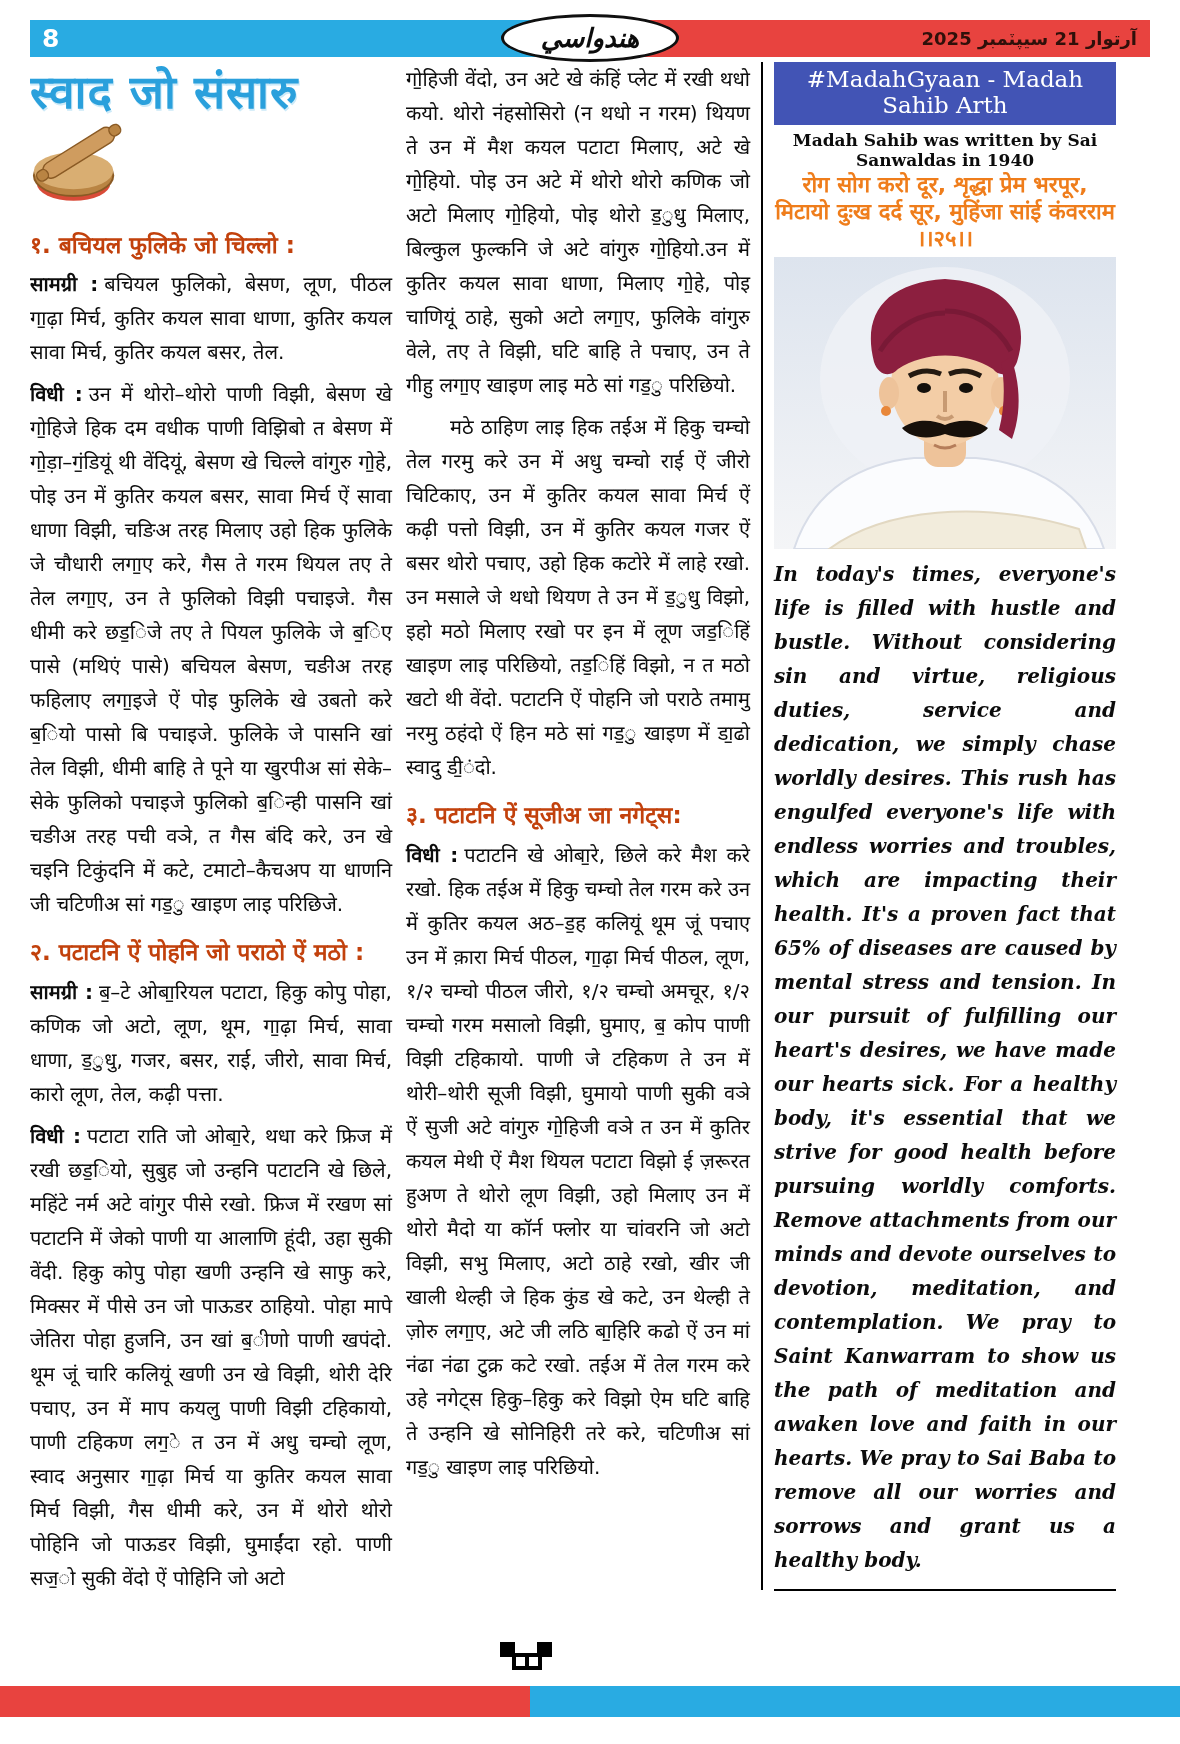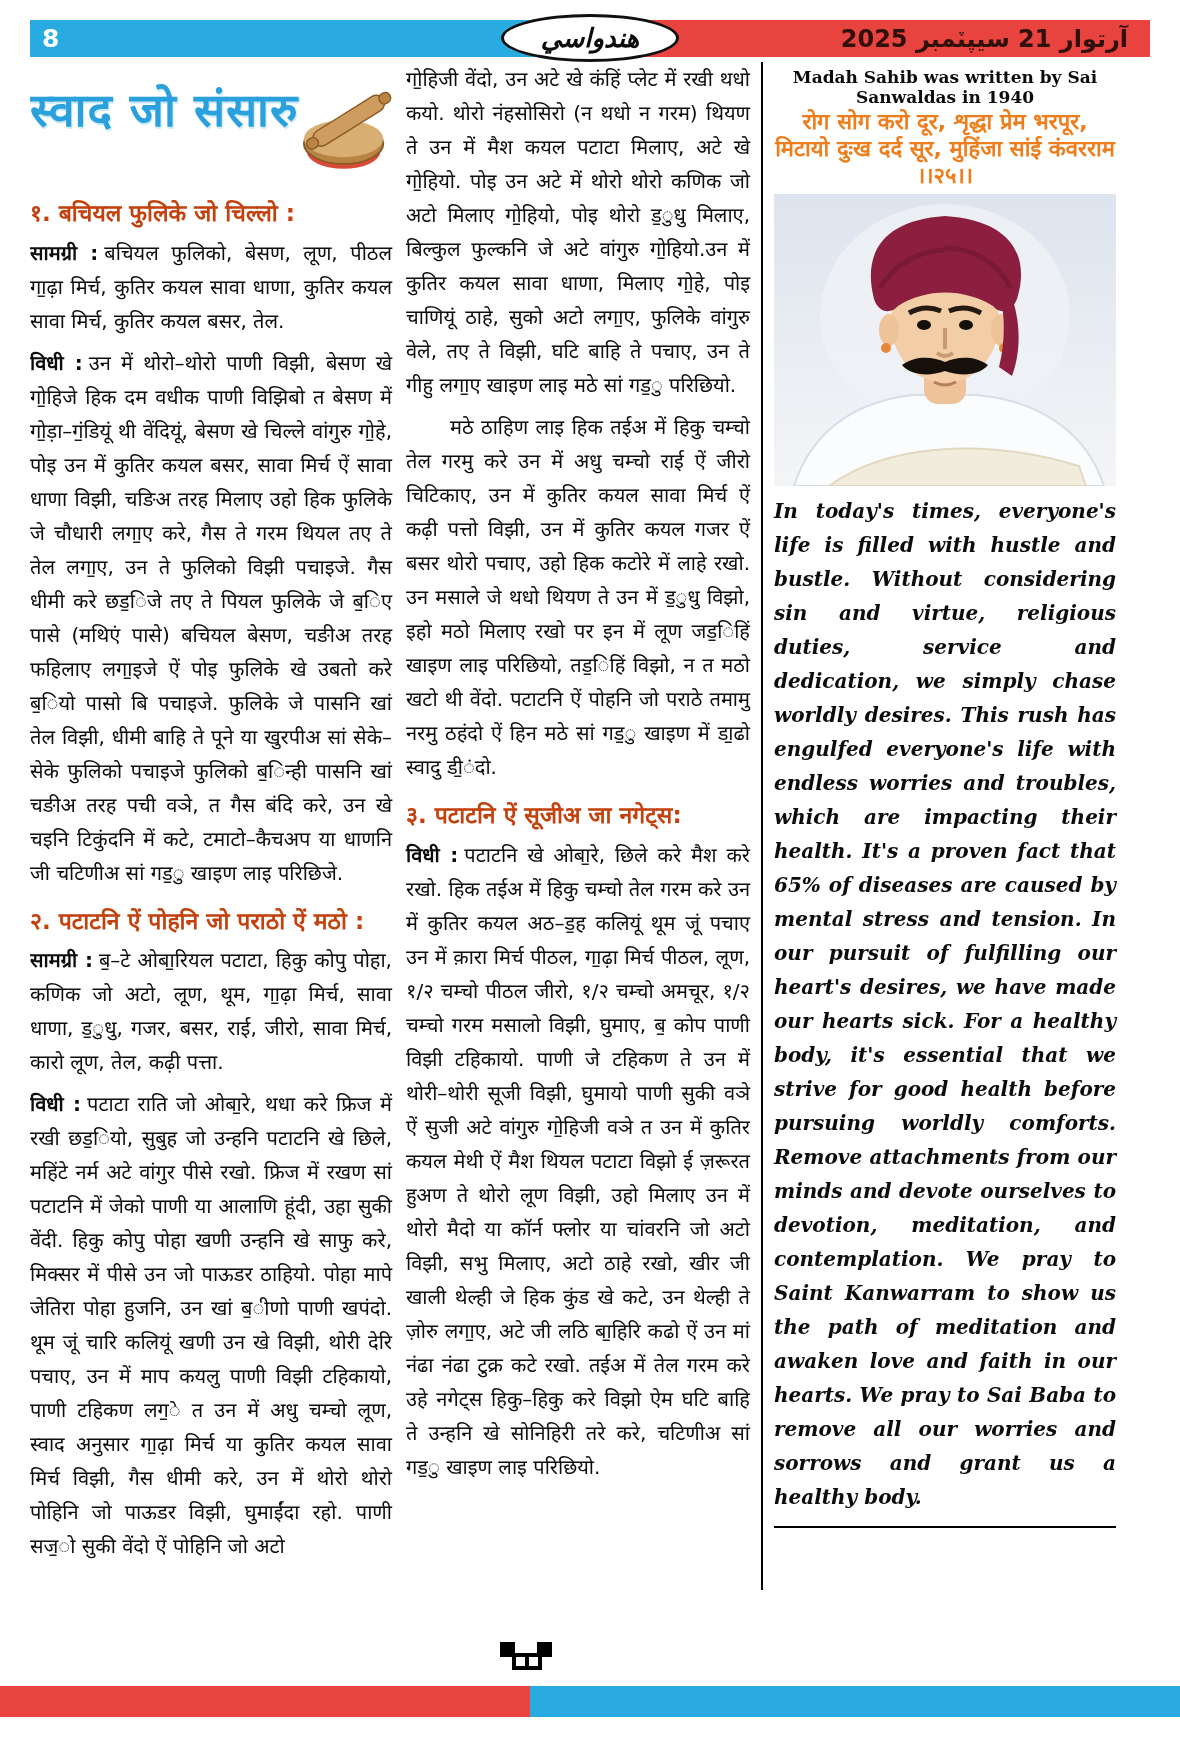--- a/index.html
+++ b/index.html
@@ -4,41 +4,41 @@
 <style>
   html,body{margin:0;padding:0;background:#fff;}
   .page{position:relative;width:1180px;height:1744px;background:#fff;overflow:hidden;
         font-family:"DejaVu Sans",sans-serif;color:#0c0c0c;}
 
   
   .topbar{position:absolute;top:20px;left:30px;width:1120px;height:37px;display:flex;}
   .topbar-left{flex:1;background:#29abe2;display:flex;align-items:center;}
   .page-num{color:#fff;font-size:25px;font-weight:bold;padding-left:12px;}
   .topbar-right{flex:1;background:#e8433f;display:flex;align-items:center;justify-content:flex-end;}
-  .date-ar{direction:rtl;color:#30100a;font-weight:bold;font-size:24px;padding-right:22px;}
+  .date-ar{direction:rtl;color:#30100a;font-weight:bold;font-size:18px;padding-right:13px;}
   .masthead-oval{position:absolute;left:50%;top:-6px;transform:translateX(-50%);
       width:178px;height:48px;background:#fff;border:3px solid #101010;border-radius:50%;
       display:flex;align-items:center;justify-content:center;box-sizing:border-box;}
   .masthead-text{font-size:26px;font-weight:bold;direction:rtl;font-style:italic;}
 
   
   .content{position:absolute;top:62px;left:30px;width:1120px;height:1532px;display:flex;overflow:hidden;}
   .col1{width:362px;}
   .gutter{width:14px;}
   .col2{width:344px;}
   .vdivider{width:2px;background:#000;margin:0 11px;height:1528px;}
   .col3{width:342px;}
 
   .col p{font-size:20px;line-height:34px;text-align:justify;margin:0 0 8px;}
   .col p b{margin-right:6px;}
   .indent{text-indent:44px;}
   .rhead{color:#c2410c;font-size:23px;font-weight:bold;margin:18px 0 8px;line-height:1.2;}
 
   
-  .swad-head{display:flex;align-items:flex-start;margin-top:24px;}
+  .swad-head{display:flex;align-items:flex-start;margin-top:6px;flex-direction:column;}
   .swad-title{flex:1;color:#2aa0dc;font-size:46px;font-weight:bold;line-height:1.08;
       letter-spacing:1px;text-shadow:1px 2px 0 #cdeaf8;}
   .swad-author{width:265px;text-align:center;font-size:24px;font-weight:bold;margin:8px 0 6px;}
 
   
   .madah-header{background:#4254b5;color:#fff;font-family:"DejaVu Serif",serif;
       font-size:23px;text-align:center;padding:4px 0 7px;}
   .madah-sub{font-weight:bold;text-align:center;font-size:17px;margin:5px 0 1px;font-family:"DejaVu Serif",serif;}
   .verse{color:#ef7d1b;font-weight:bold;text-align:center;font-size:22px;line-height:27px;margin-bottom:5px;}
   .photo{margin:1px 0 8px;line-height:0;}
@@ -105,20 +105,21 @@
       <p>गो॒हिजी वेंदो, उन अटे खे कंहिं प्लेट में रखी थधो कयो. थोरो नंहसोसिरो (न थधो न गरम) थियण ते उन में मैश कयल पटाटा मिलाए, अटे खे गो॒हियो. पोइ उन अटे में थोरो थोरो कणिक जो अटो मिलाए गो॒हियो, पोइ थोरो ड॒ुधु मिलाए, बिल्कुल फुल्कनि जे अटे वांगुरु गो॒हियो.उन में कुतिर कयल सावा धाणा, मिलाए गो॒हे, पोइ चाणियूं ठाहे, सुको अटो लगा॒ए, फुलिके वांगुरु वेले, तए ते विझी, घटि बाहि ते पचाए, उन ते गीहु लगा॒ए खाइण लाइ मठे सां गड॒ु परिछियो.</p>
       <p class="indent">मठे ठाहिण लाइ हिक तईअ में हिकु चम्चो तेल गरमु करे उन में अधु चम्चो राई ऐं जीरो चिटिकाए, उन में कुतिर कयल सावा मिर्च ऐं कढ़ी पत्तो विझी, उन में कुतिर कयल गजर ऐं बसर थोरो पचाए, उहो हिक कटोरे में लाहे रखो. उन मसाले जे थधो थियण ते उन में ड॒ुधु विझो, इहो मठो मिलाए रखो पर इन में लूण जड॒िहिं खाइण लाइ परिछियो, तड॒िहिं विझो, न त मठो खटो थी वेंदो. पटाटनि ऐं पोहनि जो पराठे तमामु नरमु ठहंदो ऐं हिन मठे सां गड॒ु खाइण में डा॒ढो स्वादु डी॒ंदो.</p>
 
       <h2 class="rhead">३. पटाटनि ऐं सूजीअ जा नगेट्स:</h2>
       <p><b>विधी :</b><span>पटाटनि खे ओबा॒रे, छिले करे मैश करे रखो. हिक तईअ में हिकु चम्चो तेल गरम करे उन में कुतिर कयल अठ–ड॒ह कलियूं थूम जूं पचाए उन में क़ारा मिर्च पीठल, गा॒ढ़ा मिर्च पीठल, लूण, १/२ चम्चो पीठल जीरो, १/२ चम्चो अमचूर, १/२ चम्चो गरम मसालो विझी, घुमाए, ब॒ कोप पाणी विझी टहिकायो. पाणी जे टहिकण ते उन में थोरी–थोरी सूजी विझी, घुमायो पाणी सुकी वञे ऐं सुजी अटे वांगुरु गो॒हिजी वञे त उन में कुतिर कयल मेथी ऐं मैश थियल पटाटा विझो ई ज़रूरत हुअण ते थोरो लूण विझी, उहो मिलाए उन में थोरो मैदो या कॉर्न फ्लोर या चांवरनि जो अटो विझी, सभु मिलाए, अटो ठाहे रखो, खीर जी खाली थेल्ही जे हिक कुंड खे कटे, उन थेल्ही ते ज़ोरु लगा॒ए, अटे जी लठि बा॒हिरि कढो ऐं उन मां नंढा नंढा टुक्र कटे रखो. तईअ में तेल गरम करे उहे नगेट्स हिकु–हिकु करे विझो ऐम घटि बाहि ते उन्हनि खे सोनिहिरी तरे करे, चटिणीअ सां गड॒ु खाइण लाइ परिछियो.</span></p>
     </section>
 
     <div class="vdivider"></div>
 
     <section class="col col3">
+      <div class="madah-header">#MadahGyaan - Madah Sahib Arth</div>
       <div class="madah-sub">Madah Sahib was written by Sai Sanwaldas in 1940</div>
       <div class="verse">
         <div>रोग सोग करो दूर, शृद्धा प्रेम भरपूर,</div>
         <div>मिटायो दुःख दर्द सूर, मुहिंजा सांई कंवरराम ।।२५।।</div>
       </div>
 
       <div class="photo">
         <svg width="342" height="292" viewBox="0 0 342 292">
           <defs>
             <linearGradient id="bg" x1="0" y1="0" x2="0" y2="1">

